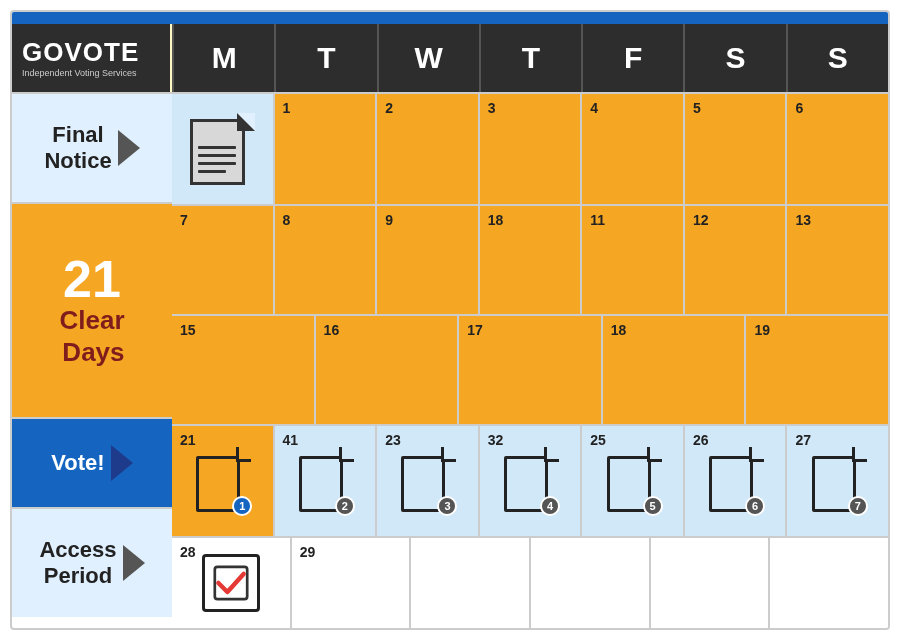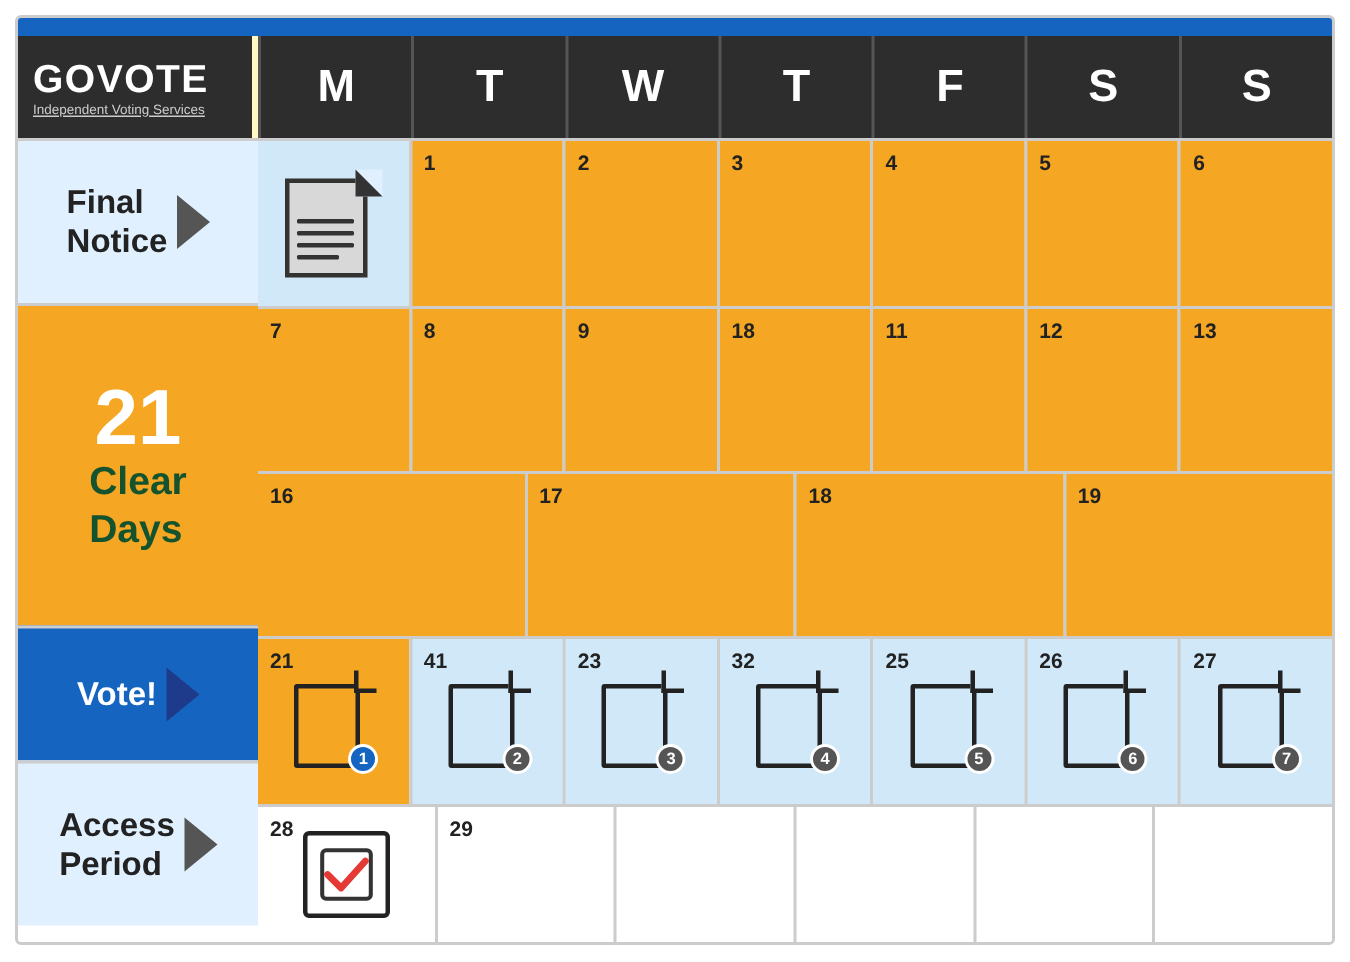--- a/index.html
+++ b/index.html
@@ -29,35 +29,34 @@
 
     .logo-cell {
       width: 160px;
       min-width: 160px;
       background: #2d2d2d;
       display: flex;
       flex-direction: column;
       justify-content: center;
       align-items: flex-start;
       padding: 4px 10px;
-      border-right: 4px solid #fef9c3;
+      border-right: 2px solid #fef9c3;
     }
 
     .logo-name {
       font-size: 26px;
       font-weight: 900;
       color: #fff;
       letter-spacing: 1px;
     }
 
     .logo-sub {
       font-size: 9px;
       color: #ccc;
       line-height: 1.3;
-      text-decoration: underline;
     }
 
     .day-headers {
       display: flex;
       flex: 1;
     }
 
     .day-header {
       flex: 1;
       display: flex;
@@ -113,39 +112,39 @@
     .label-cell.vote {
       background: #1565c0;
       height: 90px;
       flex-direction: row;
       gap: 6px;
     }
 
     .label-text {
       font-size: 22px;
       font-weight: 900;
-      text-align: left;
+      text-align: center;
       line-height: 1.2;
     }
 
     .label-text.dark { color: #222; }
     .label-text.white { color: #fff; }
 
     .clear-days-number {
       font-size: 52px;
       font-weight: 900;
       color: #fff;
       line-height: 1;
     }
 
     .clear-days-text {
       font-size: 26px;
       font-weight: 900;
-      color: #14532d;
-      text-align: left;
+      color: #7f1d1d;
+      text-align: right;
       line-height: 1.2;
     }
 
     
     .arrow {
       width: 0;
       height: 0;
       border-top: 18px solid transparent;
       border-bottom: 18px solid transparent;
       border-left: 22px solid #888;
@@ -382,20 +381,23 @@
         <div class="grid-cell orange-bg">
           <span class="date-num">12</span>
         </div>
         <div class="grid-cell orange-bg">
           <span class="date-num">13</span>
         </div>
       </div>
 
       <div class="grid-row row-3">
         <div class="grid-cell orange-bg">
+          <span class="date-num">15</span>
+        </div>
+        <div class="grid-cell orange-bg">
           <span class="date-num">16</span>
         </div>
         <div class="grid-cell orange-bg">
           <span class="date-num">17</span>
         </div>
         <div class="grid-cell orange-bg">
           <span class="date-num">18</span>
         </div>
         <div class="grid-cell orange-bg">
           <span class="date-num">19</span>

